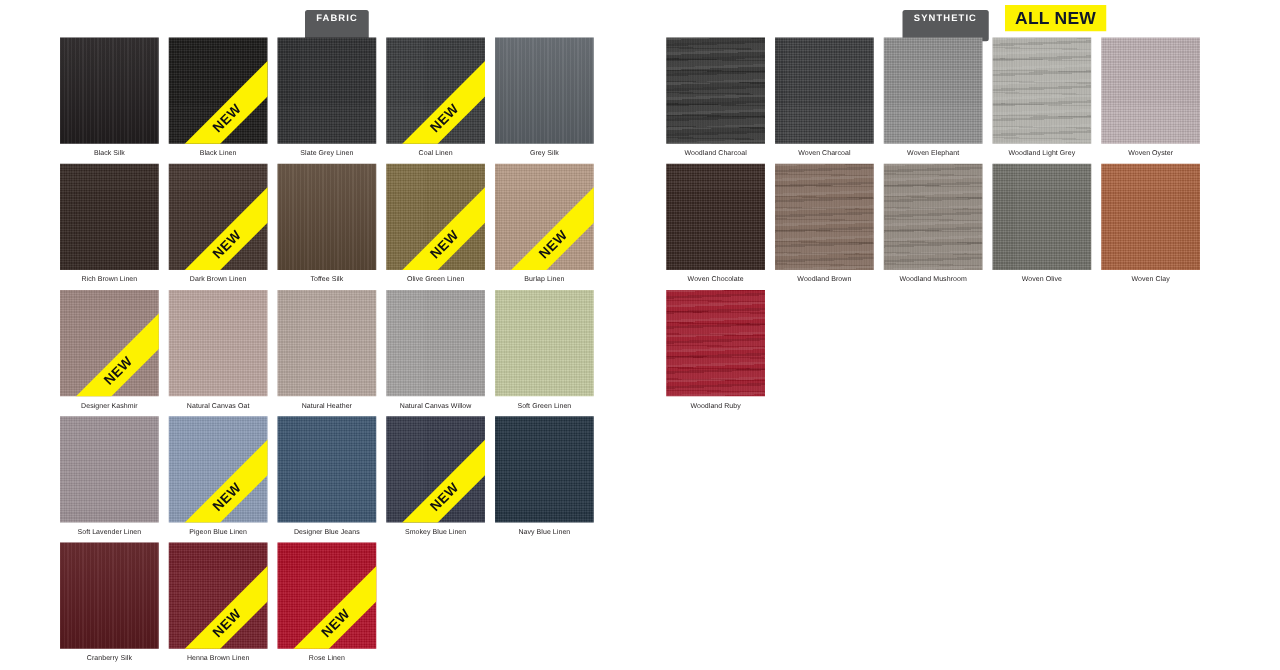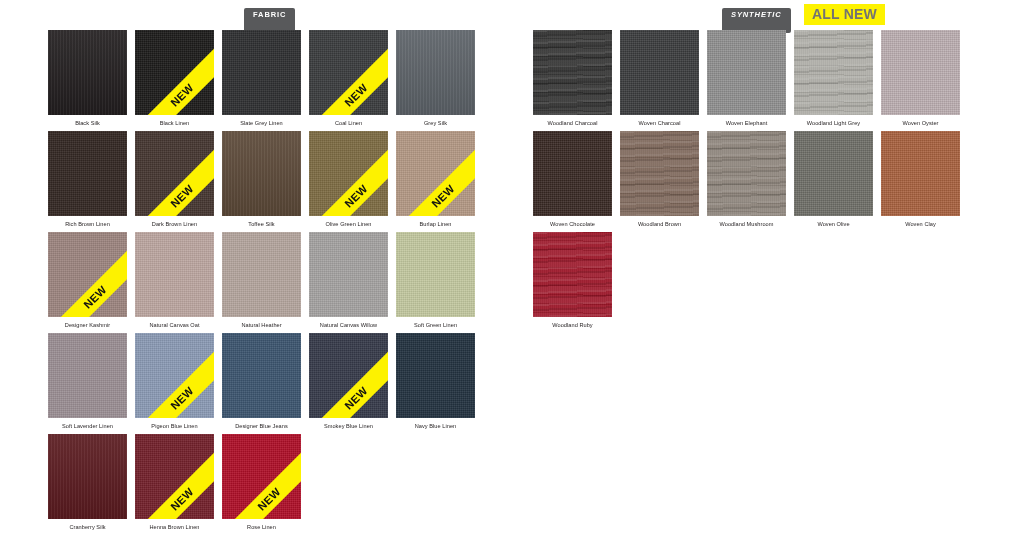--- a/index.html
+++ b/index.html
@@ -33,28 +33,28 @@
     color: #ffffff;
     font-size: 7.5px;
     font-weight: bold;
     letter-spacing: 0.9px;
     padding: 3px 9px 14px 9px;
     border-radius: 2px;
     line-height: 1;
     white-space: nowrap;
   }
   .badge-fabric { left: 244px; }
-  .badge-synthetic { left: 722px; font-style: italic; }
+  .badge-synthetic { left: 722px; }
 
   .allnew-badge {
     position: absolute;
     top: 4px;
     left: 804px;
     background: #fdf200;
-    color: #737373;
+    color: #0f172a;
     font-size: 14px;
     font-weight: bold;
     letter-spacing: 0.2px;
     padding: 2px 8px 3px 8px;
     line-height: 1.15;
     white-space: nowrap;
   }
 
   
   .grid {

